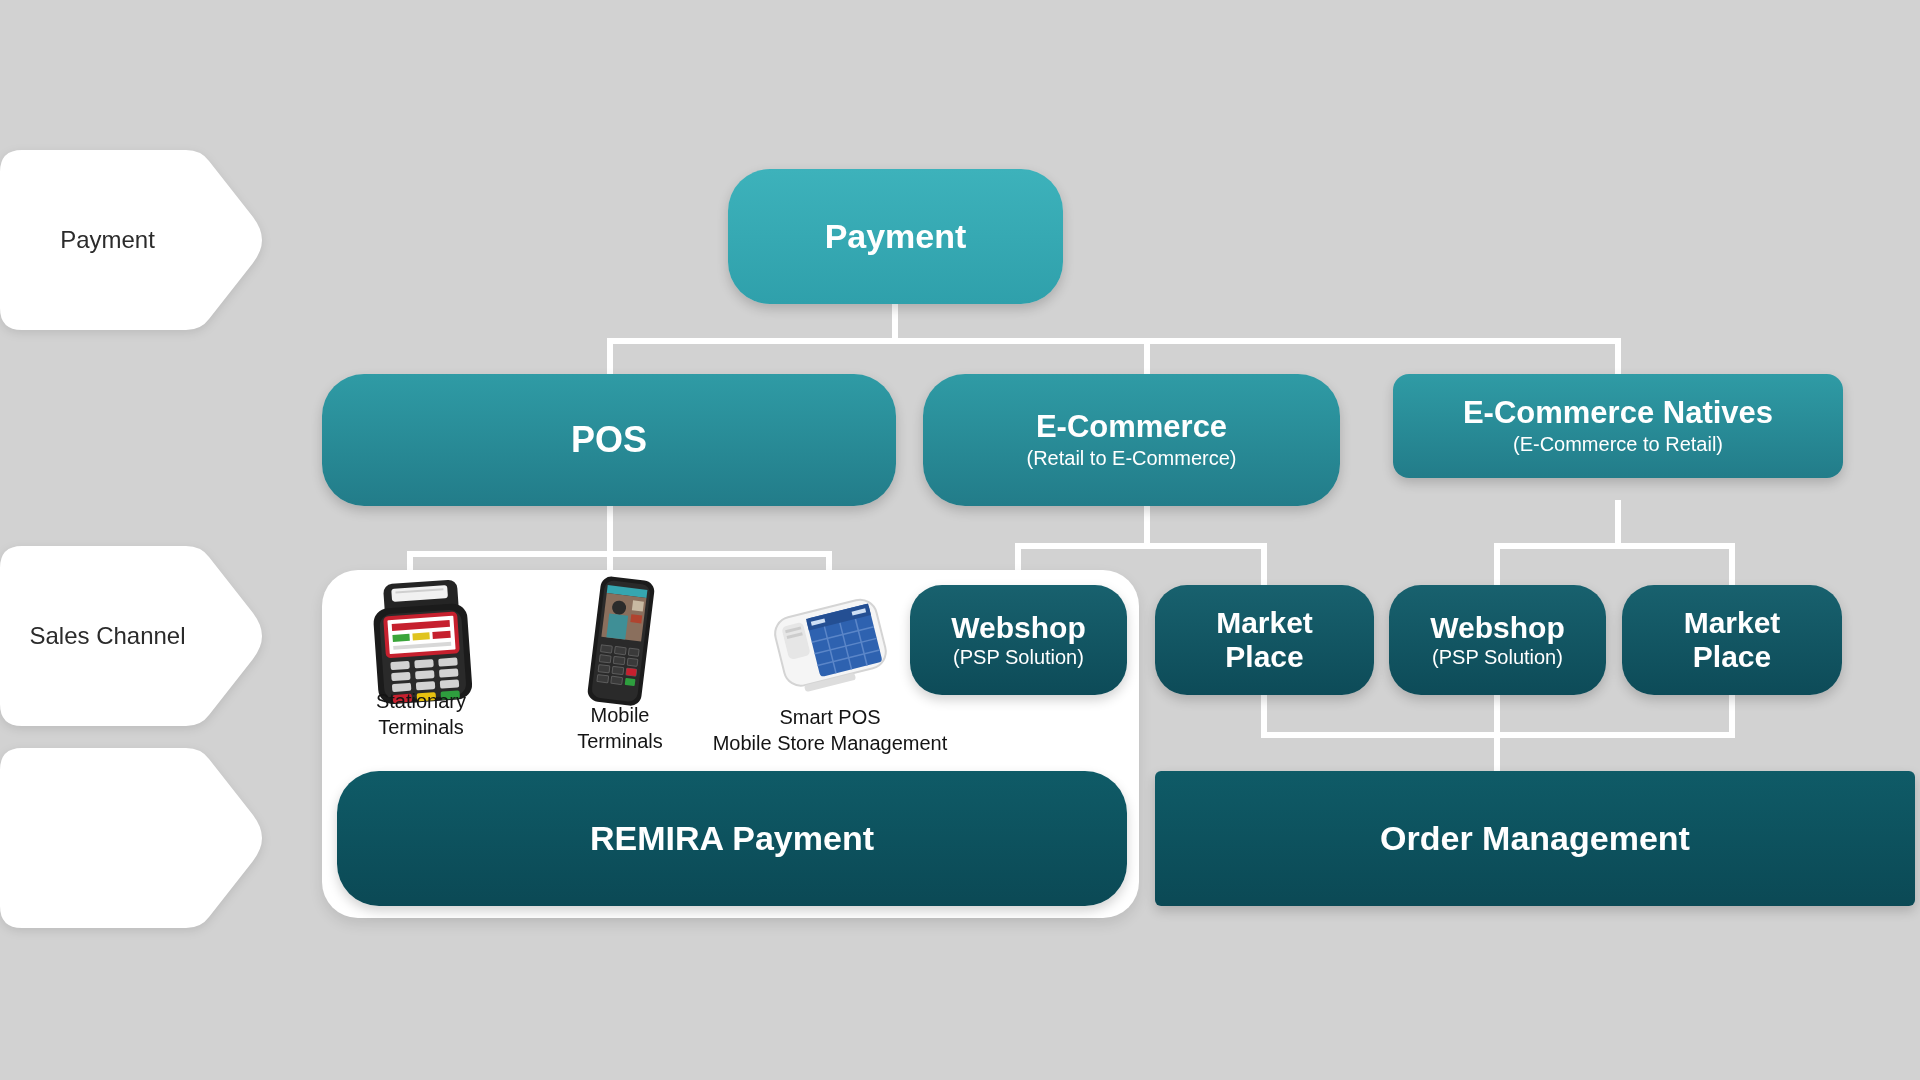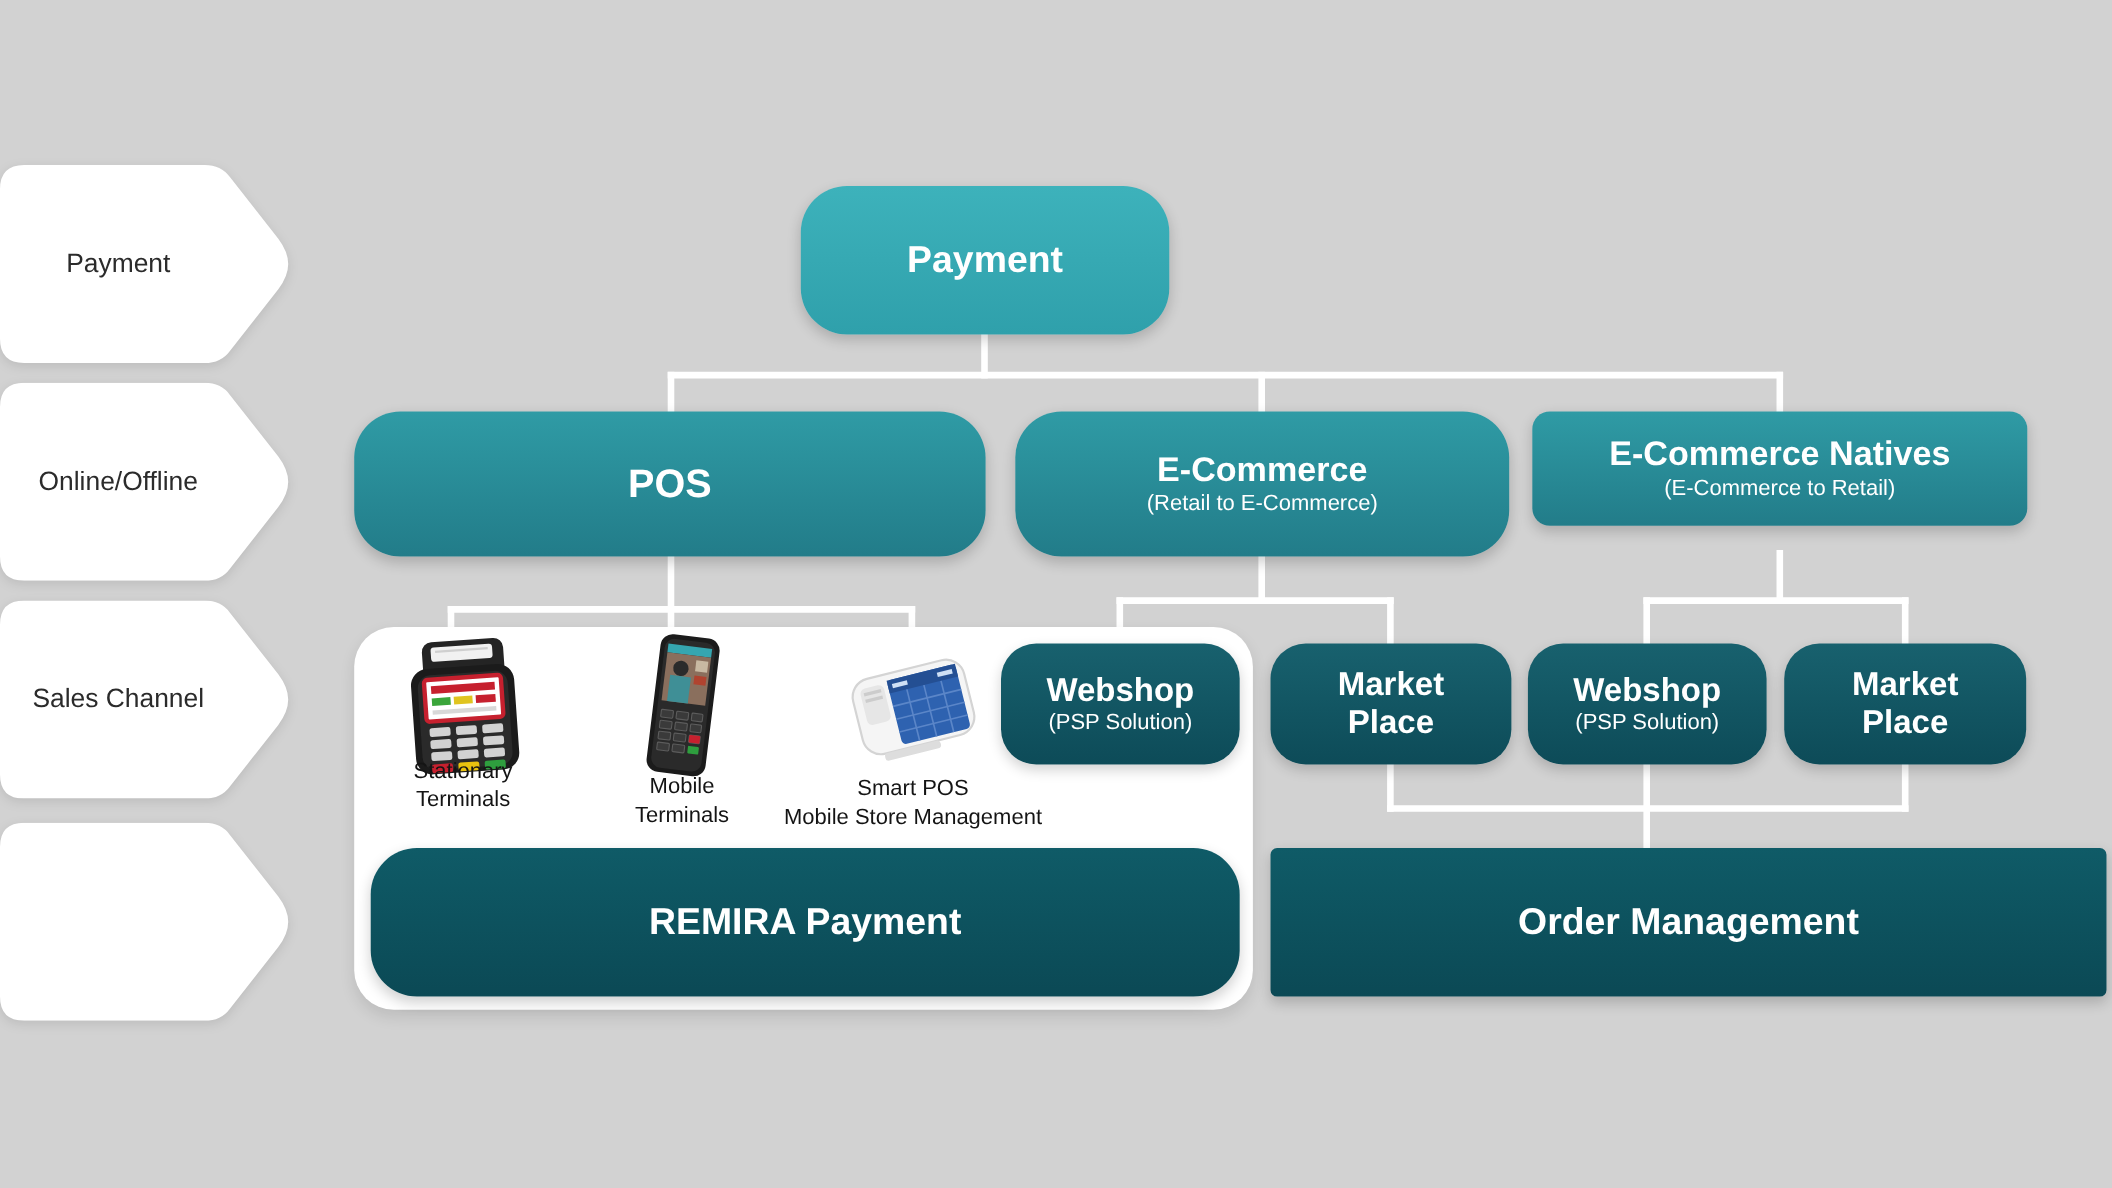--- a/index.html
+++ b/index.html
@@ -29,21 +29,21 @@
   .lvl2{background:linear-gradient(180deg,#2f9ba5 0%,#227c89 100%);}
   .lvl3{background:linear-gradient(180deg,#18616e 0%,#0d4b58 100%);}
   .lvl4{background:linear-gradient(180deg,#0f5b67 0%,#0b4955 100%);}
 
   #payment-box{left:728px;top:169px;width:335px;height:135px;border-radius:42px;}
   #payment-box .title{font-size:34px;}
 
   #pos-box{left:322px;top:374px;width:574px;height:132px;border-radius:42px;}
   #pos-box .title{font-size:36px;}
 
-  #ecommerce-box{left:923px;top:374px;width:449px;height:132px;border-radius:42px;}
+  #ecommerce-box{left:923px;top:374px;width:417px;height:132px;border-radius:42px;}
   #natives-box{left:1393px;top:374px;width:450px;height:104px;border-radius:16px;}
   #ecommerce-box .title,#natives-box .title{font-size:31px;}
   #ecommerce-box .subtitle,#natives-box .subtitle{font-size:20px;}
 
   .child{top:585px;height:110px;border-radius:32px;}
   #webshop1-box{left:910px;width:217px;}
   #marketplace1-box{left:1155px;width:219px;}
   #webshop2-box{left:1389px;width:217px;}
   #marketplace2-box{left:1622px;width:220px;}
   .child .title{font-size:30px;line-height:1.15;}
@@ -108,26 +108,20 @@
       <path d="M1261 735 L1735 735"></path>
       <path d="M1497 692 L1497 775"></path>
     </g>
   </svg>
 
   <div class="chevron" id="chevron-1">
     <svg width="270" height="180" viewBox="0 0 270 180">
       <path d="M 22,0 L 186,0 Q 201,0 209,11 L 253,67 Q 262,79 262,90 Q 262,101 253,113 L 209,169 Q 201,180 186,180 L 22,180 Q 0,180 0,158 L 0,22 Q 0,0 22,0 Z" fill="#ffffff"></path>
     </svg>
     <div class="lbl">Payment</div>
-  </div>
-  <div class="chevron" id="chevron-2">
-    <svg width="270" height="180" viewBox="0 0 270 180">
-      <path d="M 22,0 L 186,0 Q 201,0 209,11 L 253,67 Q 262,79 262,90 Q 262,101 253,113 L 209,169 Q 201,180 186,180 L 22,180 Q 0,180 0,158 L 0,22 Q 0,0 22,0 Z" fill="#ffffff"></path>
-    </svg>
-    <div class="lbl">Online/Offline</div>
   </div>
   <div class="chevron" id="chevron-3">
     <svg width="270" height="180" viewBox="0 0 270 180">
       <path d="M 22,0 L 186,0 Q 201,0 209,11 L 253,67 Q 262,79 262,90 Q 262,101 253,113 L 209,169 Q 201,180 186,180 L 22,180 Q 0,180 0,158 L 0,22 Q 0,0 22,0 Z" fill="#ffffff"></path>
     </svg>
     <div class="lbl">Sales Channel</div>
   </div>
   <div class="chevron" id="chevron-4">
     <svg width="270" height="180" viewBox="0 0 270 180">
       <path d="M 22,0 L 186,0 Q 201,0 209,11 L 253,67 Q 262,79 262,90 Q 262,101 253,113 L 209,169 Q 201,180 186,180 L 22,180 Q 0,180 0,158 L 0,22 Q 0,0 22,0 Z" fill="#ffffff"></path>

